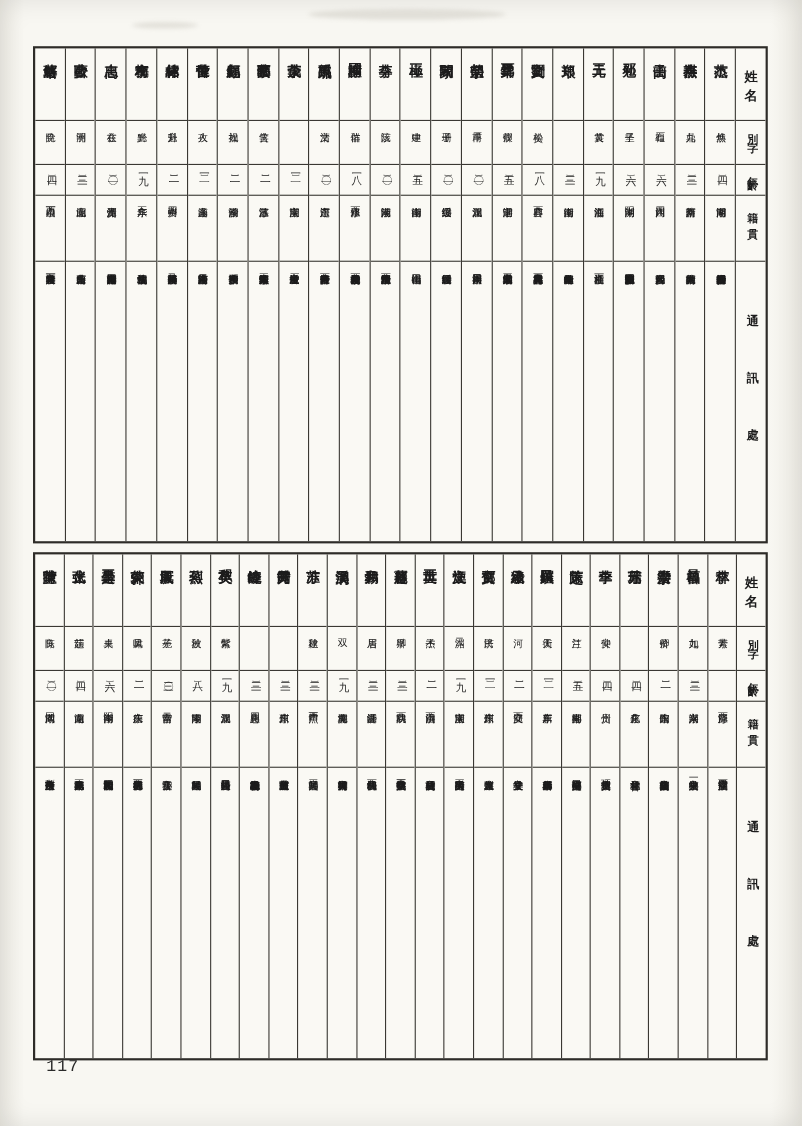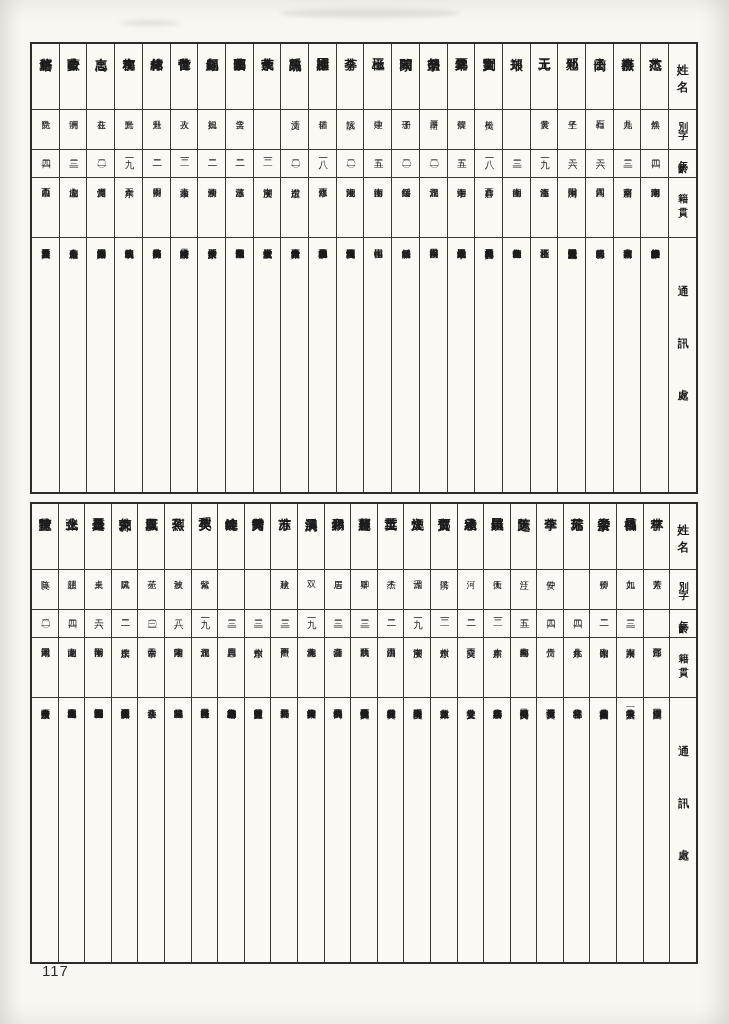--- a/index.html
+++ b/index.html
@@ -35,21 +35,21 @@
   .cell-addr{flex:1 1 auto;border-bottom:none;font-size:9px;padding-top:4px;line-height:1.25;}
   .header-col .cell{font-weight:bold;}
   .header-col .cell-name{font-size:12px;}
   .header-col .cell-name .v{letter-spacing:16px;padding-top:6px;}
   .header-col .cell-zi .v{letter-spacing:8px;font-size:10px;}
   .header-col .cell-age .v{letter-spacing:3px;font-size:10px;}
   .header-col .cell-origin .v{letter-spacing:14px;font-size:10px;padding-top:4px;}
   .header-col .cell-addr .v{letter-spacing:52px;font-size:11px;padding-top:34px;}
   .pageno{
     position:absolute;left:42px;top:962px;font-size:15px;
-    font-family:Liberation Sans, sans-serif;color:#2a2a2a;letter-spacing:1px;
+    font-family:Liberation Mono, monospace;color:#2a2a2a;letter-spacing:1px;
   }
 </style>
 </head>
 <body>
 
 <div class="page">
 
   <div class="smudge" style="left:280px;top:8px;width:180px;height:10px;"></div>
   <div class="smudge" style="left:120px;top:20px;width:60px;height:6px;"></div>
 

